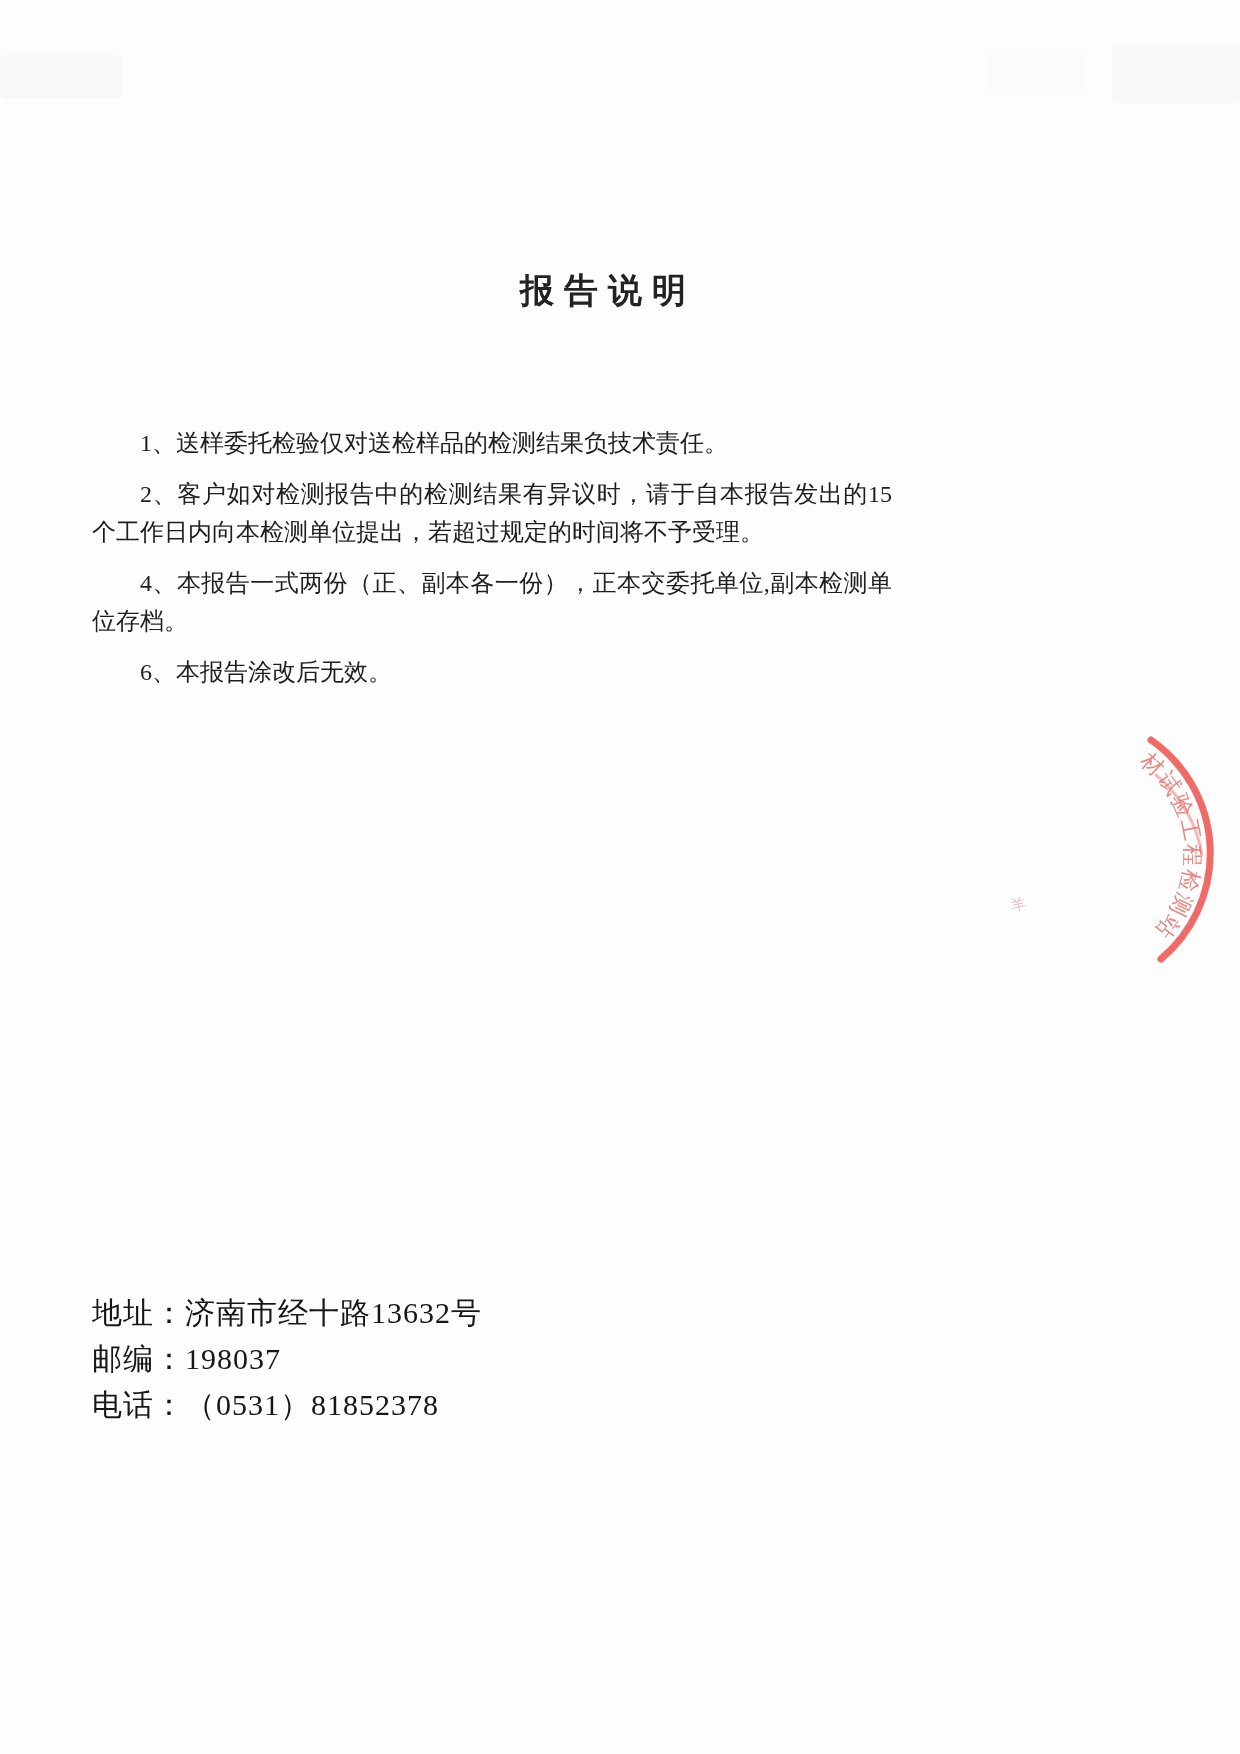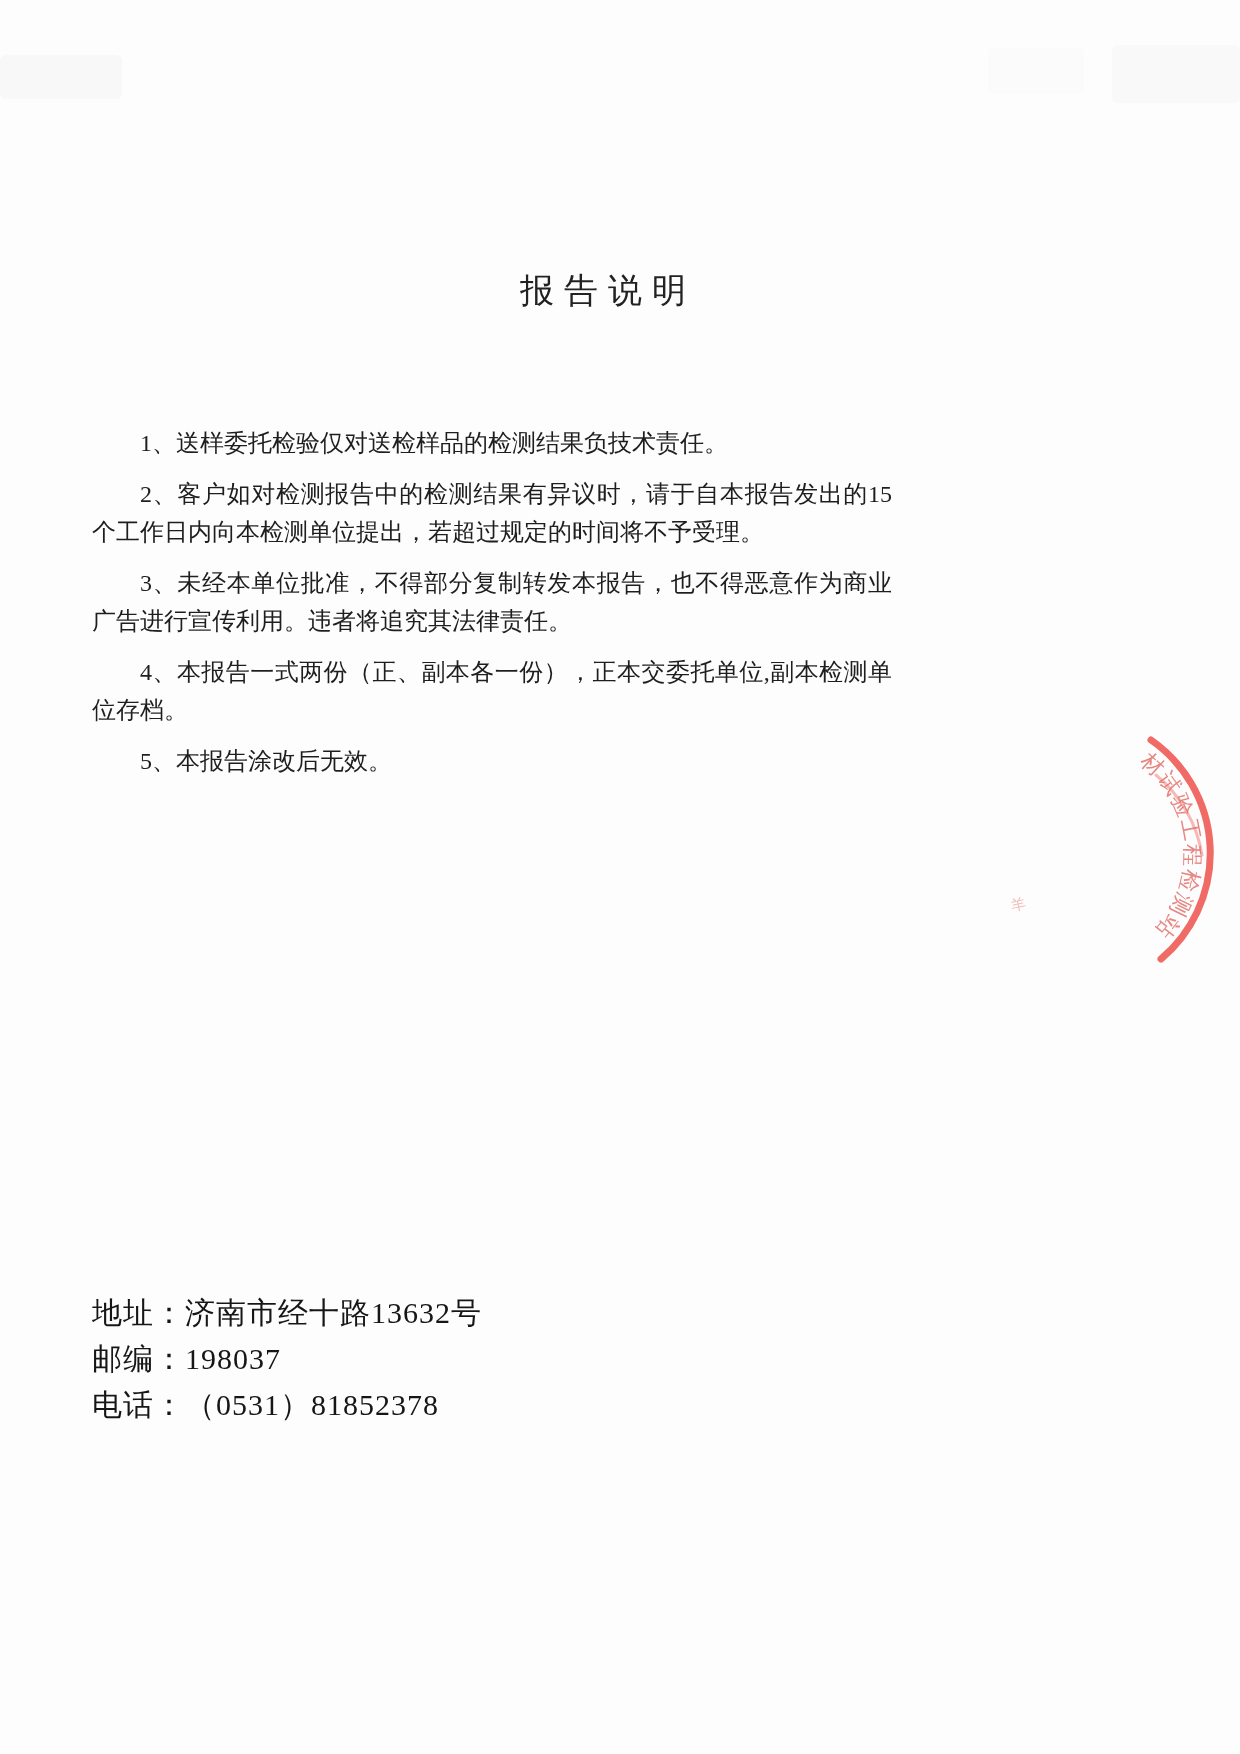--- a/index.html
+++ b/index.html
@@ -15,21 +15,21 @@
   
   .smudge{position:absolute;border-radius:6px;pointer-events:none;}
   .smudge.tl{left:0;top:55px;width:122px;height:44px;background:#f5f5f5;opacity:.7;}
   .smudge.tr1{left:1112px;top:45px;width:128px;height:58px;background:#f8f8f8;opacity:.8;}
   .smudge.tr2{left:988px;top:48px;width:96px;height:46px;background:#fafafa;opacity:.8;}
 
   .title{
     position:absolute;left:0;top:268px;width:1216px;
     text-align:center;
     font-size:34px;letter-spacing:10px;
-    font-weight:400;color:#222;
+    font-weight:700;color:#222;
   }
   .body-text{
     position:absolute;left:92px;top:424px;width:800px;
     font-size:24px;line-height:38px;
     text-align:justify;
     color:#1e1e1e;
   }
   .body-text p{margin:0 0 13px 0;text-indent:2em;}
 
   .footer{
@@ -50,23 +50,22 @@
 
   <div class="smudge tl"></div>
   <div class="smudge tr1"></div>
   <div class="smudge tr2"></div>
 
   <div class="title">报告说明</div>
 
   <div class="body-text">
     <p>1、送样委托检验仅对送检样品的检测结果负技术责任。</p>
     <p>2、客户如对检测报告中的检测结果有异议时，请于自本报告发出的15个工作日内向本检测单位提出，若超过规定的时间将不予受理。</p>
-    <p>3、未经本单位批准，不得部分复制转发本报告，也不得恶意作为商业广告进行宣传利用。违者将追究其法律责任。</p>
     <p>4、本报告一式两份（正、副本各一份），正本交委托单位,副本检测单位存档。</p>
-    <p>5、本报告涂改后无效。</p>
+    <p>6、本报告涂改后无效。</p>
   </div>
 
   <div class="footer">
     <div>地址：济南市经十路13632号</div>
     <div>邮编：198037</div>
     <div>电话：（0531）81852378</div>
   </div>
 
   <svg class="stamp" viewBox="0 0 260 250" xmlns="http://www.w3.org/2000/svg">
     <defs>

